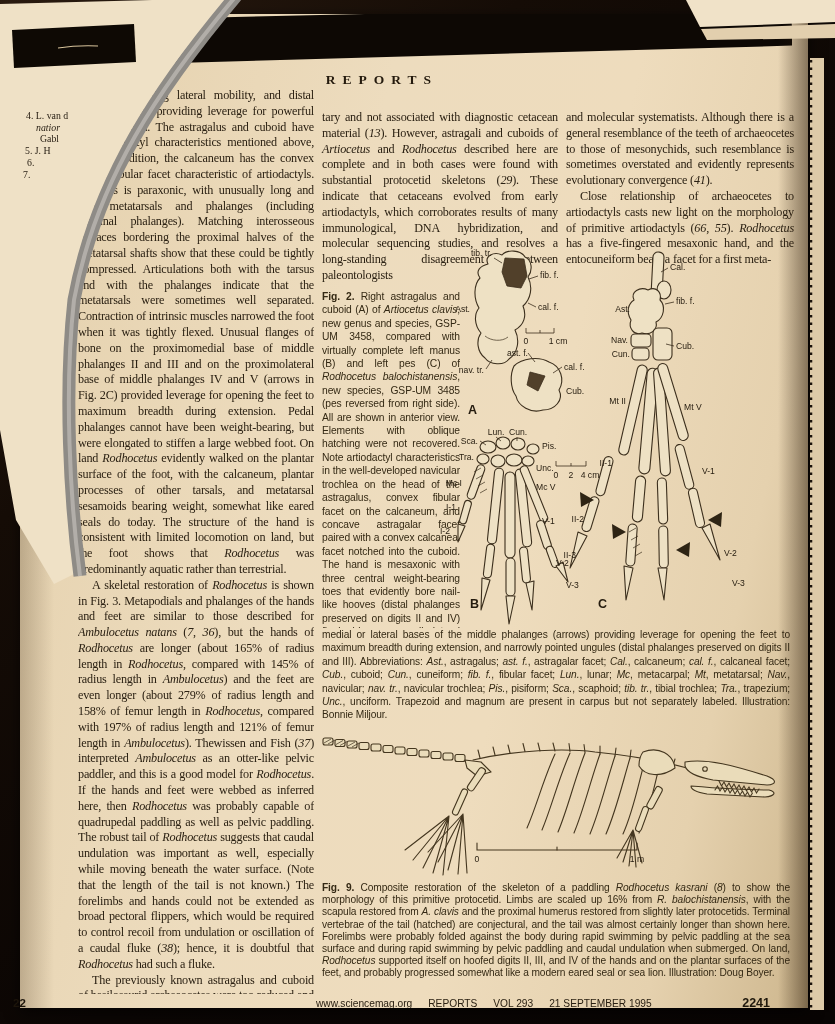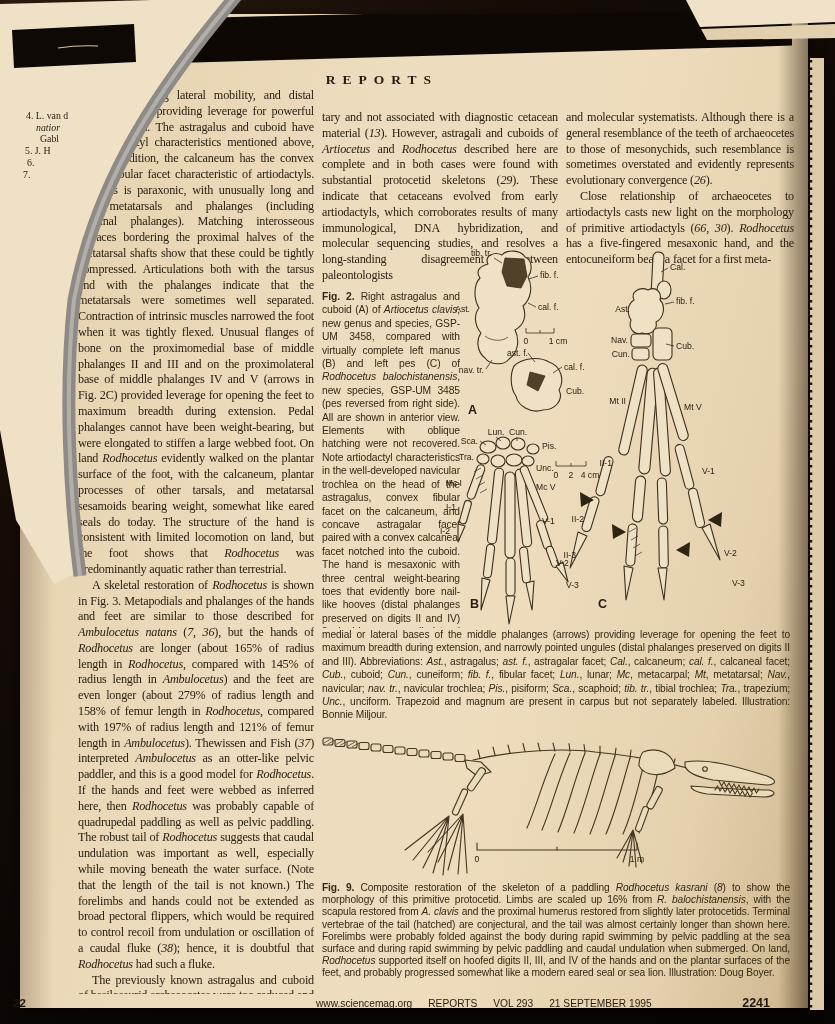--- a/index.html
+++ b/index.html
@@ -68,22 +68,22 @@
 
     <div id="col-left" class="col">
         <p>galus constraining lateral mobility, and distal calcaneal tuber providing leverage for powerful foot extension. The astragalus and cuboid have the artiodactyl characteristics mentioned above, and, in addition, the calcaneum has the convex dorsal fibular facet characteristic of artiodactyls. The pes is paraxonic, with unusually long and thin metatarsals and phalanges (including terminal phalanges). Matching interosseous surfaces bordering the proximal halves of the metatarsal shafts show that these could be tightly compressed. Articulations both with the tarsus and with the phalanges indicate that the metatarsals were sometimes well separated. Contraction of intrinsic muscles narrowed the foot when it was tightly flexed. Unusual flanges of bone on the proximomedial base of middle phalanges II and III and on the proximolateral base of middle phalanges IV and V (arrows in Fig. 2C) provided leverage for opening the feet to maximum breadth during extension. Pedal phalanges cannot have been weight-bearing, but were elongated to stiffen a large webbed foot. On land <i>Rodhocetus</i> evidently walked on the plantar surface of the foot, with the calcaneum, plantar processes of other tarsals, and metatarsal sesamoids bearing weight, somewhat like eared seals do today. The structure of the hand is consistent with limited locomotion on land, but the foot shows that <i>Rodhocetus</i> was predominantly aquatic rather than terrestrial.</p>
         <p>A skeletal restoration of <i>Rodhocetus</i> is shown in Fig. 3. Metapodials and phalanges of the hands and feet are similar to those described for <i>Ambulocetus natans</i> (<i>7</i>, <i>36</i>), but the hands of <i>Rodhocetus</i> are longer (about 165% of radius length in <i>Rodhocetus</i>, compared with 145% of radius length in <i>Ambulocetus</i>) and the feet are even longer (about 279% of radius length and 158% of femur length in <i>Rodhocetus</i>, compared with 197% of radius length and 121% of femur length in <i>Ambulocetus</i>). Thewissen and Fish (<i>37</i>) interpreted <i>Ambulocetus</i> as an otter-like pelvic paddler, and this is a good model for <i>Rodhocetus</i>. If the hands and feet were webbed as inferred here, then <i>Rodhocetus</i> was probably capable of quadrupedal paddling as well as pelvic paddling. The robust tail of <i>Rodhocetus</i> suggests that caudal undulation was important as well, especially while moving beneath the water surface. (Note that the length of the tail is not known.) The forelimbs and hands could not be extended as broad pectoral flippers, which would be required to control recoil from undulation or oscillation of a caudal fluke (<i>38</i>); hence, it is doubtful that <i>Rodhocetus</i> had such a fluke.</p>
         <p>The previously known astragalus and cuboid of basilosaurid archaeocetes were too reduced and specialized to permit comparison with generalized land mammals (). Inferences that astragali of Pakicetidae and Ambulocetidae are artiodactyl-like (, ) have been questioned because the bones involved are fragmen-</p>
       </div>
     <div id="col-mid" class="col">
         <p>tary and not associated with diagnostic cetacean material (<i>13</i>). However, astragali and cuboids of <i>Artiocetus</i> and <i>Rodhocetus</i> described here are complete and in both cases were found with substantial protocetid skeletons (<i>29</i>). These indicate that cetaceans evolved from early artiodactyls, which corroborates results of many immunological, DNA hybridization, and molecular sequencing studies, and resolves a long-standing disagreement between paleontologists</p>
       </div>
     <div id="col-right" class="col">
-        <p>and molecular systematists. Although there is a general resemblance of the teeth of archaeocetes to those of mesonychids, such resemblance is sometimes overstated and evidently represents evolutionary convergence (<i>26</i>).</p>
-        <p>Close relationship of archaeocetes to artiodactyls casts new light on the morphology of primitive artiodactyls (<i>66</i>, <i>30</i>). <i>Rodhocetus</i> has a five-fingered mesaxonic hand, and the entocuneiform bears a facet for a first meta-</p>
+        <p>and molecular systematists. Although there is a general resemblance of the teeth of archaeocetes to those of mesonychids, such resemblance is sometimes overstated and evidently represents evolutionary convergence (<i>41</i>).</p>
+        <p>Close relationship of archaeocetes to artiodactyls casts new light on the morphology of primitive artiodactyls (<i>66</i>, <i>55</i>). <i>Rodhocetus</i> has a five-fingered mesaxonic hand, and the entocuneiform bears a facet for a first meta-</p>
       </div>
 
     <div id="fig2-cap-side" class="cap">
       <span class="figlabel">Fig. 2.</span>
       <span>Right astragalus and cuboid (A) of <i>Artiocetus clavis</i>, new genus and species, GSP-UM 3458, compared with virtually complete left manus (B) and left pes (C) of <i>Rodhocetus balochistanensis</i>, new species, GSP-UM 3485 (pes reversed from right side). All are shown in anterior view. Elements with oblique hatching were not recovered. Note artiodactyl characteristics in the well-developed navicular trochlea on the head of the astragalus, convex fibular facet on the calcaneum, and concave astragalar facet paired with a convex calcaneal facet notched into the cuboid. The hand is mesaxonic with three central weight-bearing toes that evidently bore nail-like hooves (distal phalanges preserved on digits II and IV) flanked by more gracile lateral toes that lacked hooves [distal phalanx preserved on digit I; see ()]. The foot is paraxonic with four long toes, flanges of bone on the</span>
     </div>
 
     <svg id="fig2-svg" width="370" height="382" viewBox="0 0 370 382">
 
       <g>

